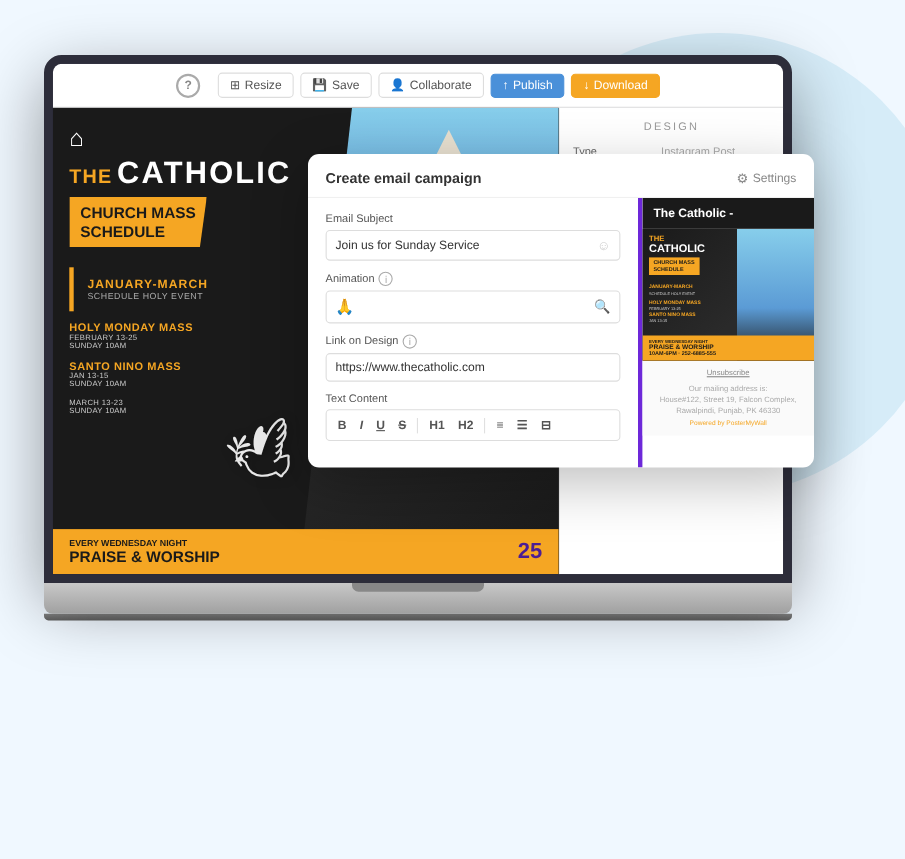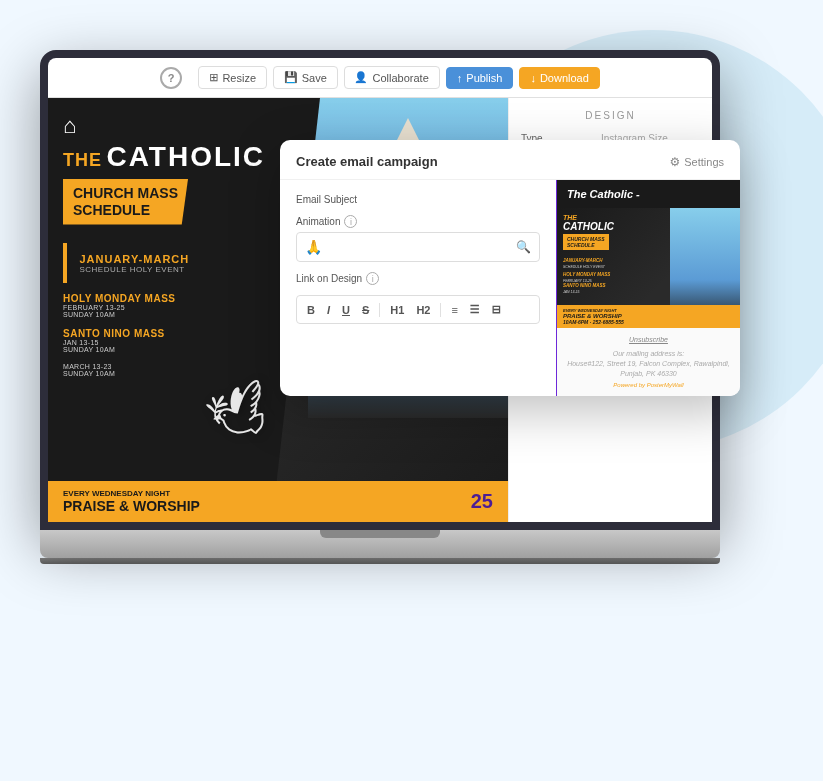--- a/index.html
+++ b/index.html
@@ -424,24 +424,23 @@
     .toolbar-btn {
       font-size: 11px; color: #555;
       cursor: pointer; font-weight: 600;
       padding: 1px 2px;
     }
     .toolbar-btn.italic { font-style: italic; }
     .toolbar-sep { width: 1px; height: 14px; background: #e0e0e0; }
 
     
     .email-preview {
-      width: 184px;
-      border-left: 1px solid #6d28d9;
+      width: 160px;
+      border-left: 4px solid #6d28d9;
       overflow: hidden;
-      font-style: italic;
     }
     .email-preview-header {
       background: #1a1a1a;
       padding: 8px 10px;
       color: #fff;
       font-size: 11px;
       font-weight: 600;
     }
     .email-preview-flyer {
       height: 120px;
@@ -601,21 +600,21 @@
             </div>
             <div class="footer-number">25</div>
           </div>
         </div>
       </div>
 
       <div class="right-panel">
         <div class="panel-title">DESIGN</div>
         <div class="panel-row">
           <span class="panel-label">Type</span>
-          <span class="panel-value">Instagram Size</span>
+          <span class="panel-value">Instagram Post</span>
         </div>
         <div class="panel-row">
           <span class="panel-label">Size</span>
           <span class="panel-size-tag">1080px × 1080px...</span>
         </div>
         <div class="panel-row">
           <span class="panel-label">Intro Animation</span>
           <div class="panel-anim-row">
             <div class="anim-dot"></div>
             <span class="panel-value">None</span>
@@ -637,41 +636,51 @@
     <div class="popup-settings">
       <span class="gear-icon">⚙</span>
       <span>Settings</span>
     </div>
   </div>
   <div class="popup-body">
 
     <div class="popup-form">
       <div class="form-group">
         <div class="form-label">Email Subject</div>
+        <div class="form-input">
+          <span class="input-text">Join us for Sunday Service</span>
+          <span class="input-icon">☺</span>
+        </div>
       </div>
 
       <div class="form-group">
         <div class="form-group-label">
           <span>Animation</span>
           <span class="info-icon">i</span>
         </div>
         <div class="form-input emoji-row">
           <span class="emoji-icon">🙏</span>
           <span class="emoji-search">🔍</span>
         </div>
       </div>
 
       <div class="form-group">
         <div class="form-group-label">
           <span>Link on Design</span>
           <span class="info-icon">i</span>
         </div>
+        <div class="form-input">
+          <span class="input-text">https://www.thecatholic.com</span>
+        </div>
       </div>
 
       <div class="form-group">
+        <div class="form-group-label">
+          <span>Text Content</span>
+        </div>
         <div class="text-toolbar">
           <span class="toolbar-btn">B</span>
           <span class="toolbar-btn italic">I</span>
           <span class="toolbar-btn" style="text-decoration:underline">U</span>
           <span class="toolbar-btn" style="text-decoration:line-through">S</span>
           <div class="toolbar-sep"></div>
           <span class="toolbar-btn">H1</span>
           <span class="toolbar-btn">H2</span>
           <div class="toolbar-sep"></div>
           <span class="toolbar-btn">≡</span>

